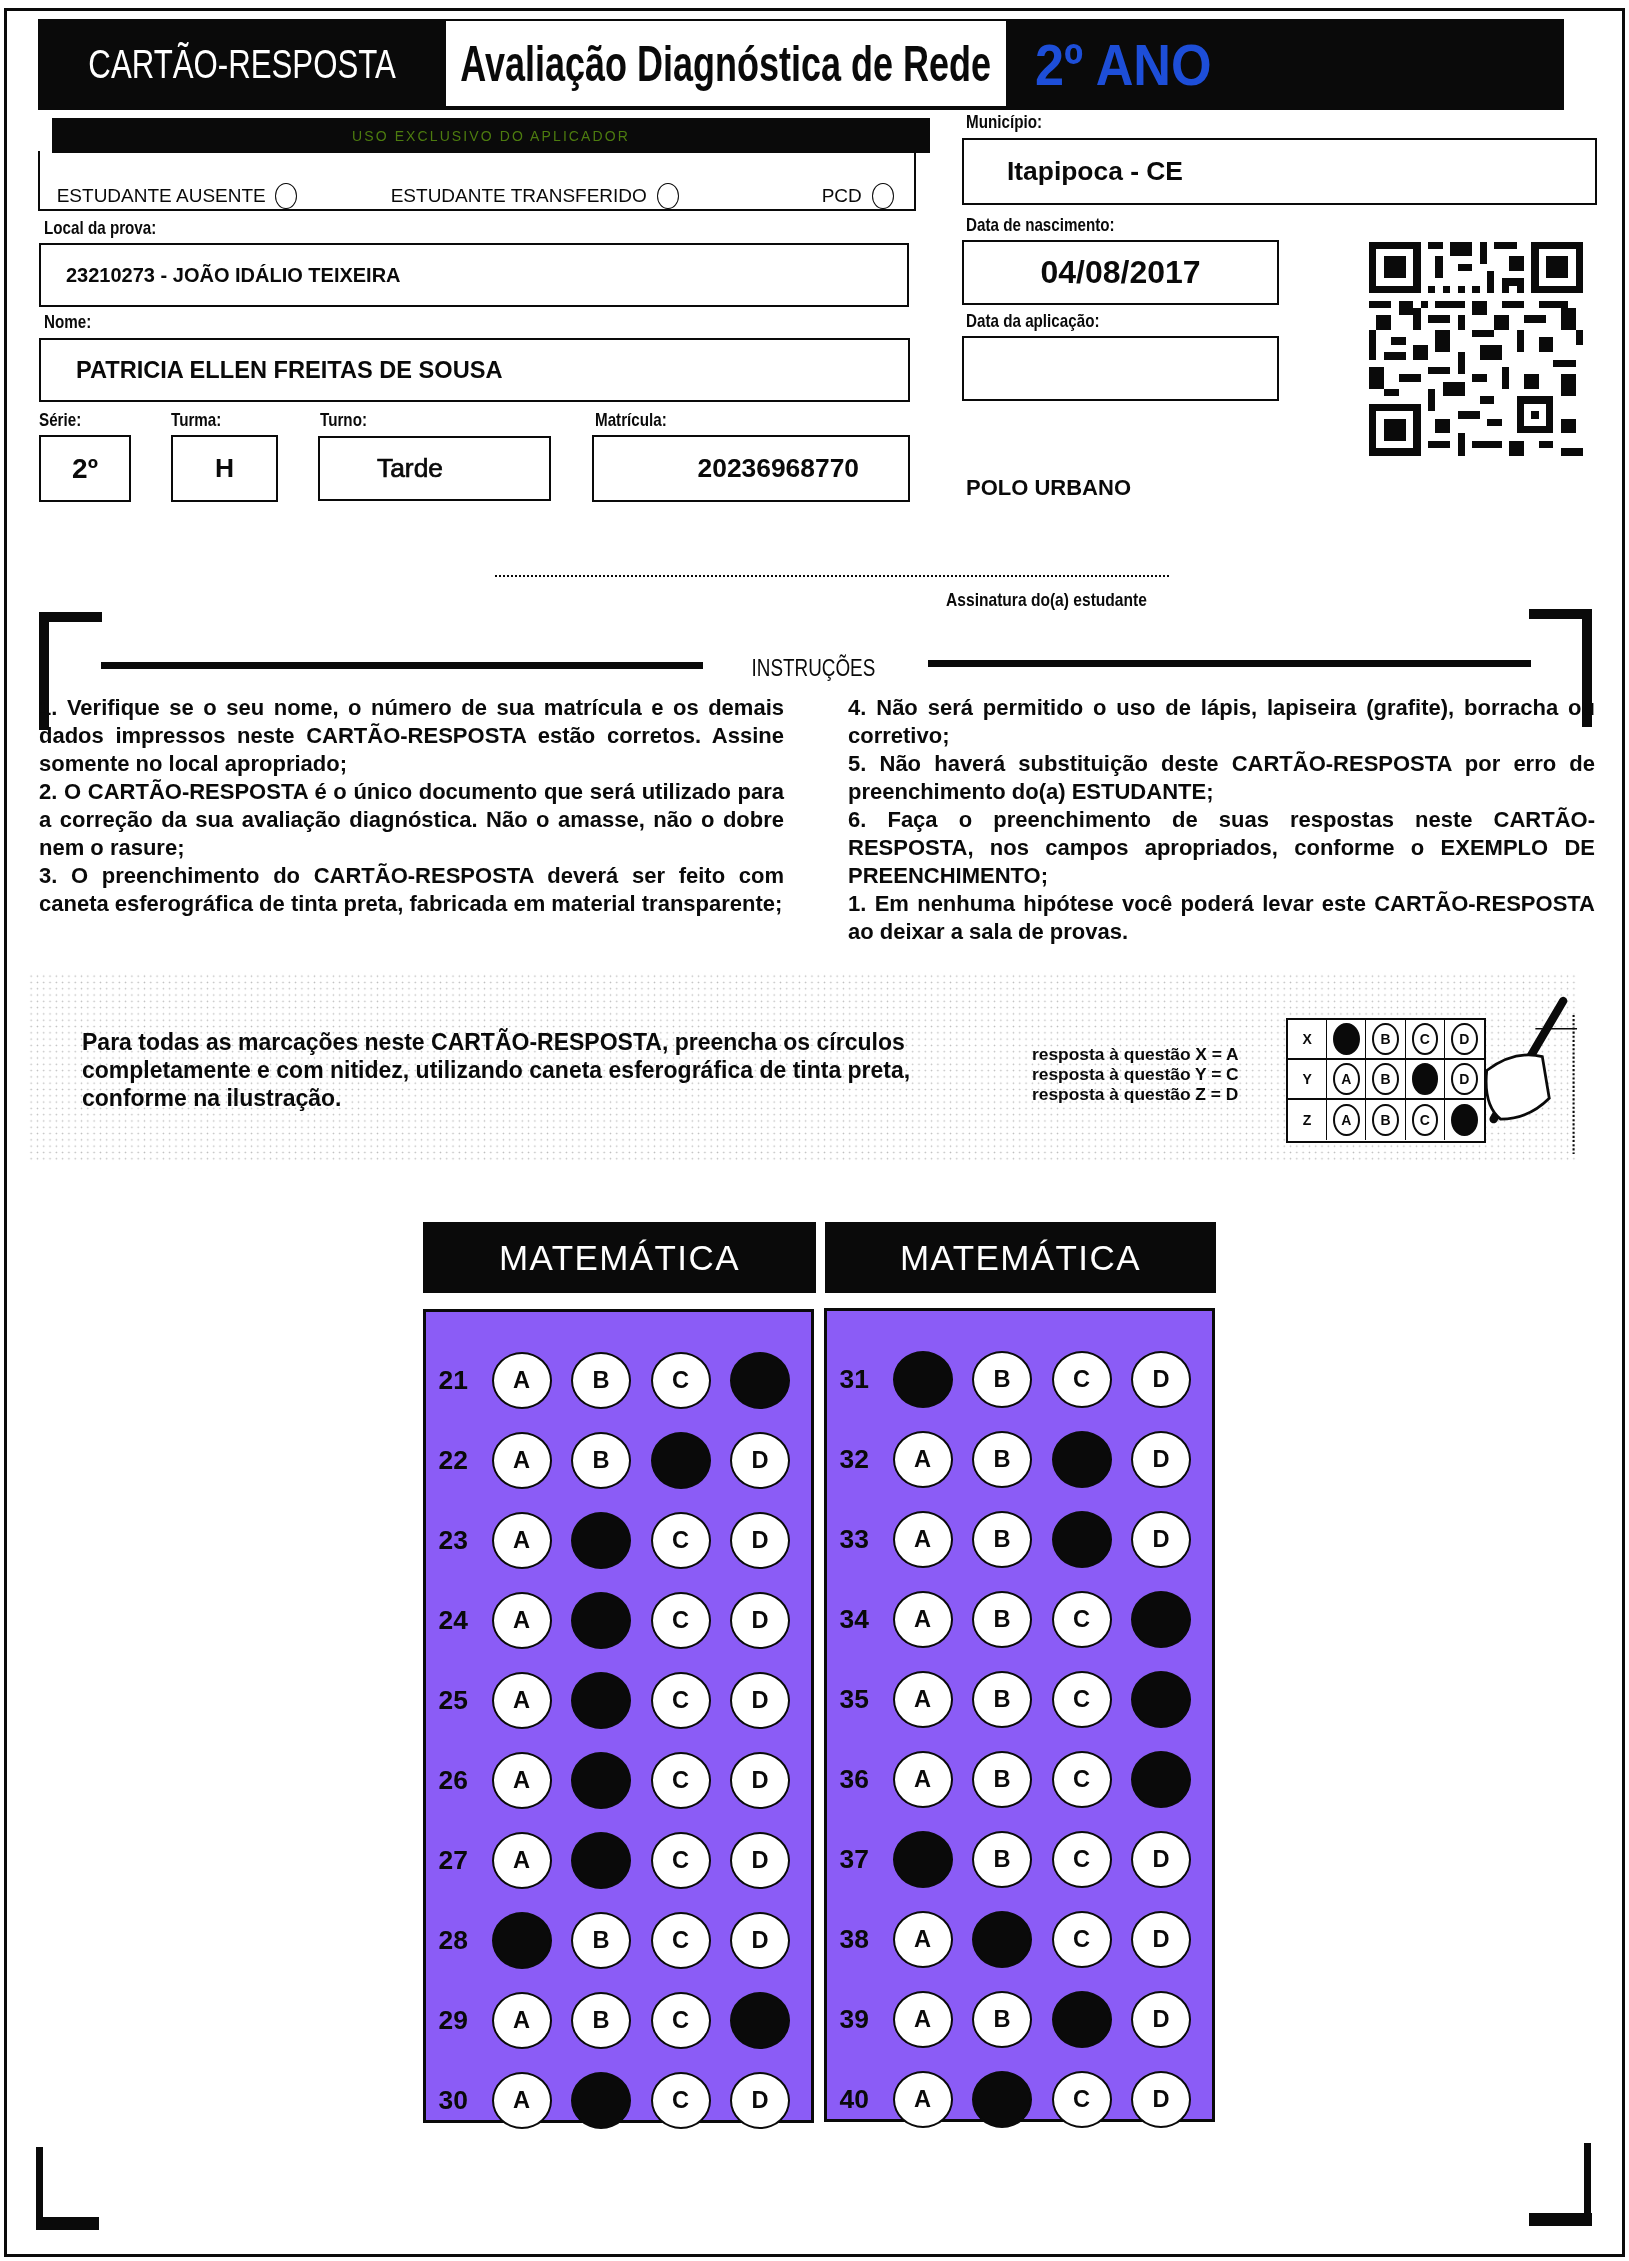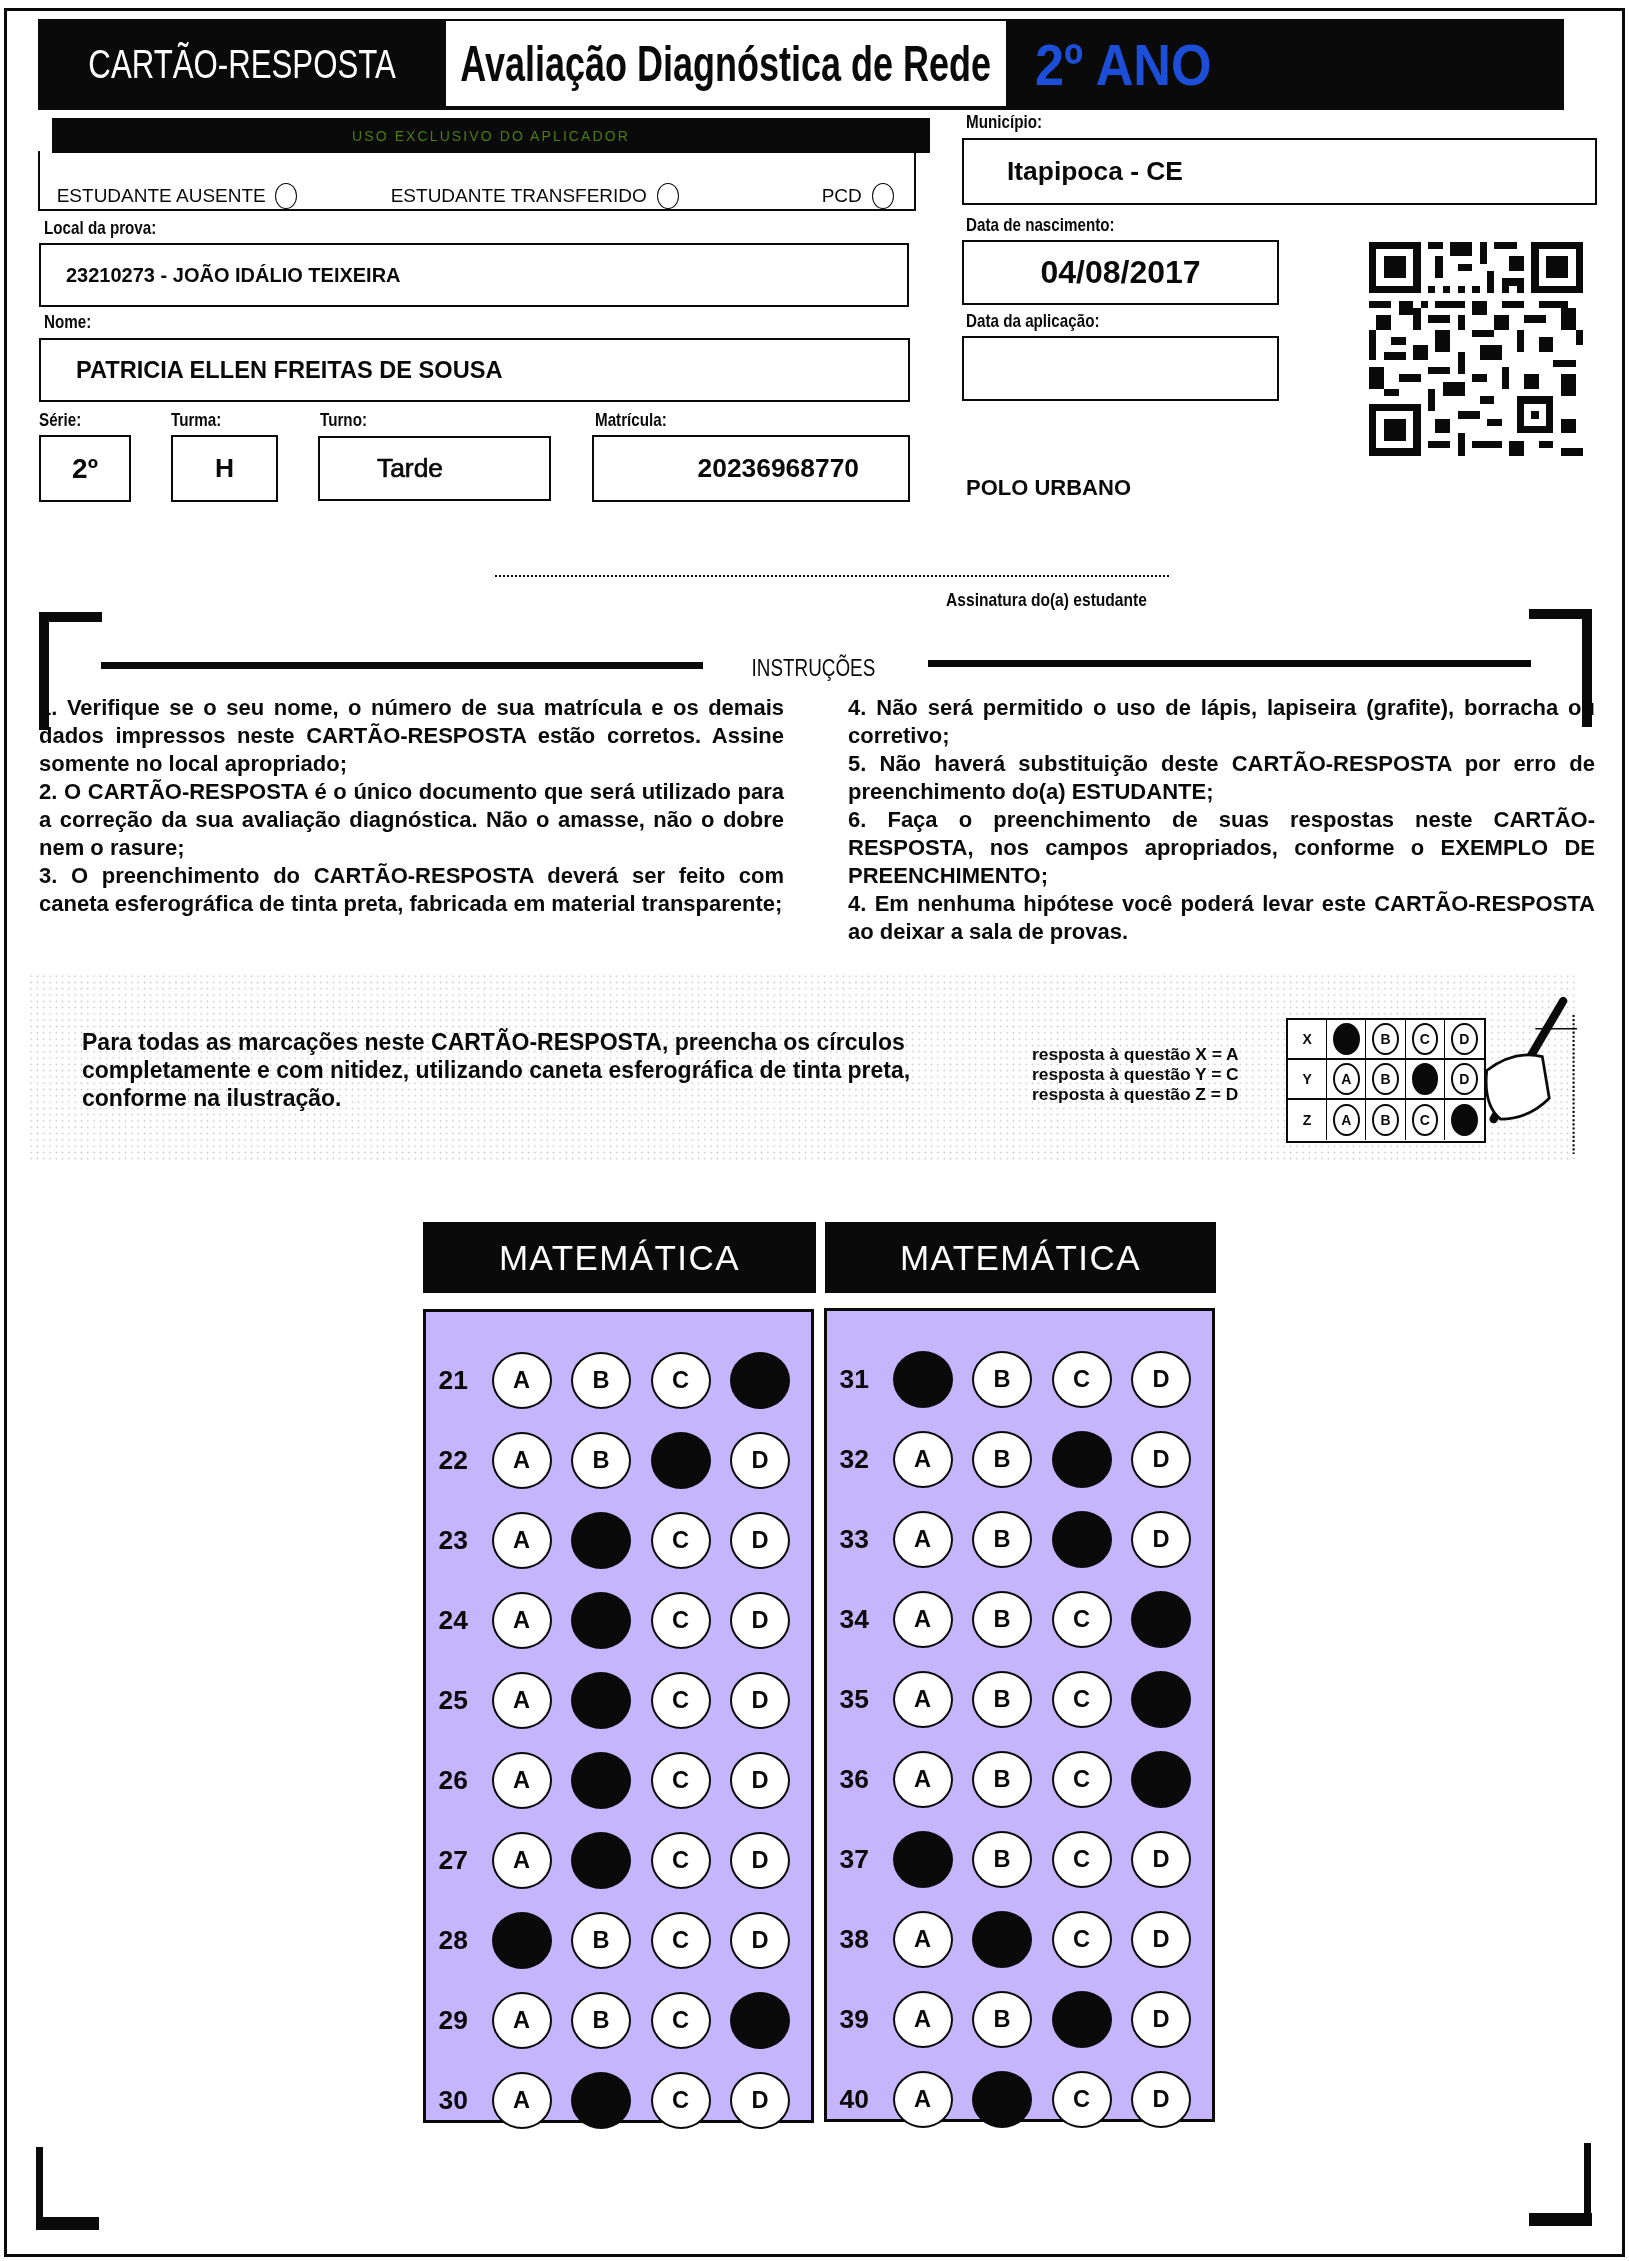--- a/index.html
+++ b/index.html
@@ -46,21 +46,21 @@
   .ex-grid { left: 1286px; top: 1018px; width: 200px; height: 125px; border: 2.8px solid #0a0a0a; background: #fff; }
   .ex-row { display: flex; height: 40px; border-bottom: 2.1px solid #0a0a0a; }
   .ex-row:last-child { border-bottom: none; }
   .ex-cell { width: 40px; display: flex; align-items: center; justify-content: center; border-right: 1.4px solid #0a0a0a; font-size: 14px; font-weight: bold; }
   .ex-cell:last-child { border-right: none; }
   .ex-bub { width: 26.4px; height: 32px; border: 2.1px solid #0a0a0a; border-radius: 50%; display:flex; align-items:center; justify-content:center; font-size: 14px; font-weight: bold; }
   .ex-bub.fill { background: #0a0a0a; }
 
   
   .subj { height: 71px; background: #0a0a0a; color: #fff; font-size: 35px; display:flex; align-items:center; justify-content:center; letter-spacing: 1.4px; }
-  .gbox { border: 3.5px solid #0a0a0a; background: #c4b5fd; padding: 28px 0 0 0; }
+  .gbox { border: 3.5px solid #0a0a0a; background: #8b5cf6; padding: 28px 0 0 0; }
   .grow { display: flex; align-items: center; height: 80px; padding-left: 12.5px; }
   .qnum { width: 53px; font-size: 26.4px; font-weight: bold; text-align: left; }
   .bub { width: 60px; height: 57px; border: 2.8px solid #0a0a0a; border-radius: 50%; display: flex; align-items: center; justify-content: center; font-size: 23.6px; font-weight: bold; margin-right: 19.5px; background: #fff; }
   .bub.fill { background: #0a0a0a; color: #0a0a0a; }
 
   .qr { left: 1369px; top: 240px; width: 214px; height: 217px; }
 </style>
 </head>
 <body>
 
@@ -229,21 +229,21 @@
 
 <div class="abs instr-col" style="left:39px;top:694px;width:745px">
   <p>1. Verifique se o seu nome, o número de sua matrícula e os demais dados impressos neste CARTÃO-RESPOSTA estão corretos. Assine somente no local apropriado;</p>
   <p>2. O CARTÃO-RESPOSTA é o único documento que será utilizado para a correção da sua avaliação diagnóstica. Não o amasse, não o dobre nem o rasure;</p>
   <p>3. O preenchimento do CARTÃO-RESPOSTA deverá ser feito com caneta esferográfica de tinta preta, fabricada em material transparente;</p>
 </div>
 <div class="abs instr-col" style="left:848px;top:694px;width:747px">
   <p>4. Não será permitido o uso de lápis, lapiseira (grafite), borracha ou corretivo;</p>
   <p>5. Não haverá substituição deste CARTÃO-RESPOSTA por erro de preenchimento do(a) ESTUDANTE;</p>
   <p>6. Faça o preenchimento de suas respostas neste CARTÃO-RESPOSTA, nos campos apropriados, conforme o EXEMPLO DE PREENCHIMENTO;</p>
-  <p>4. Em nenhuma hipótese você poderá levar este CARTÃO-RESPOSTA ao deixar a sala de provas.</p>
+  <p>1. Em nenhuma hipótese você poderá levar este CARTÃO-RESPOSTA ao deixar a sala de provas.</p>
 </div>
 
 <div class="abs ex-area"></div>
 <div class="abs ex-text">Para todas as marcações neste CARTÃO-RESPOSTA, preencha os círculos completamente e com nitidez, utilizando caneta esferográfica de tinta preta, conforme na ilustração.</div>
 <div class="abs ex-legend">
   <div>resposta à questão X = A</div>
   <div>resposta à questão Y = C</div>
   <div>resposta à questão Z = D</div>
 </div>
 <div class="abs ex-grid">

